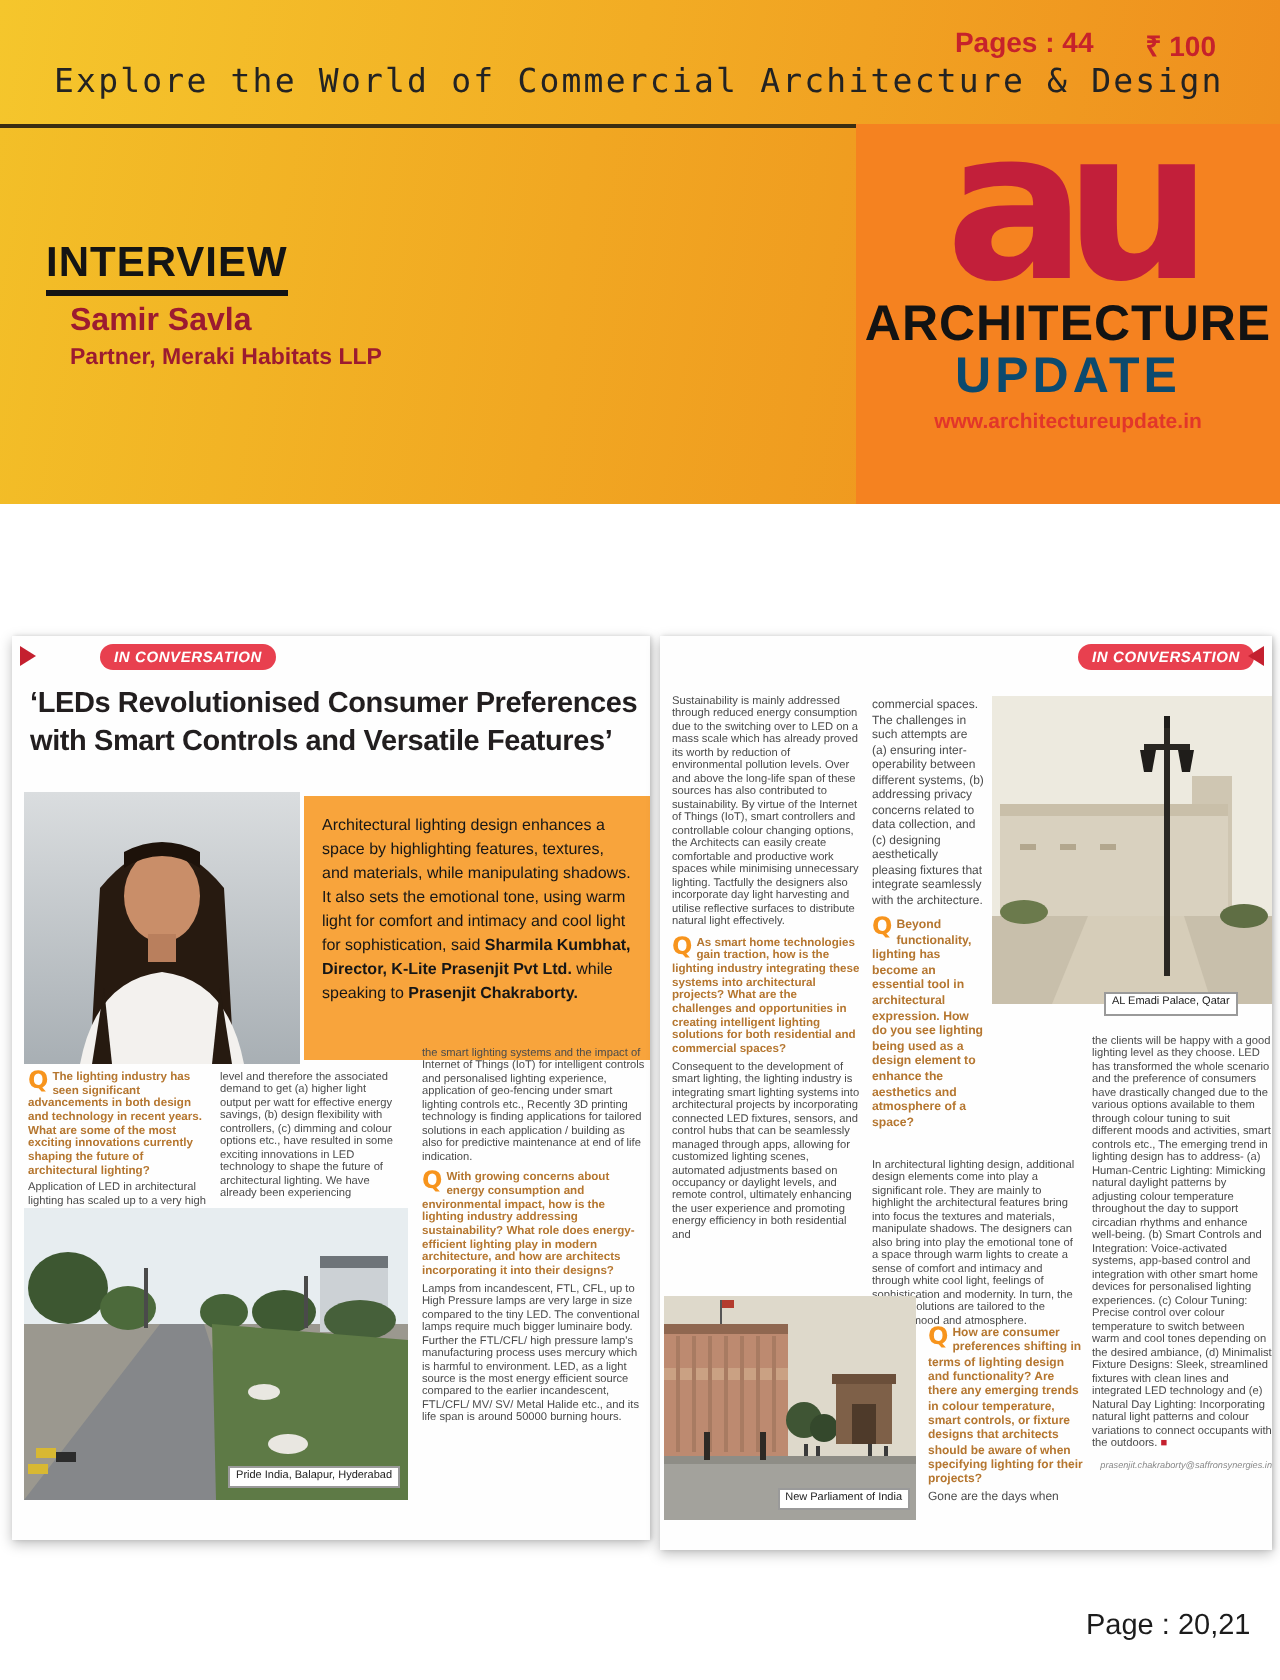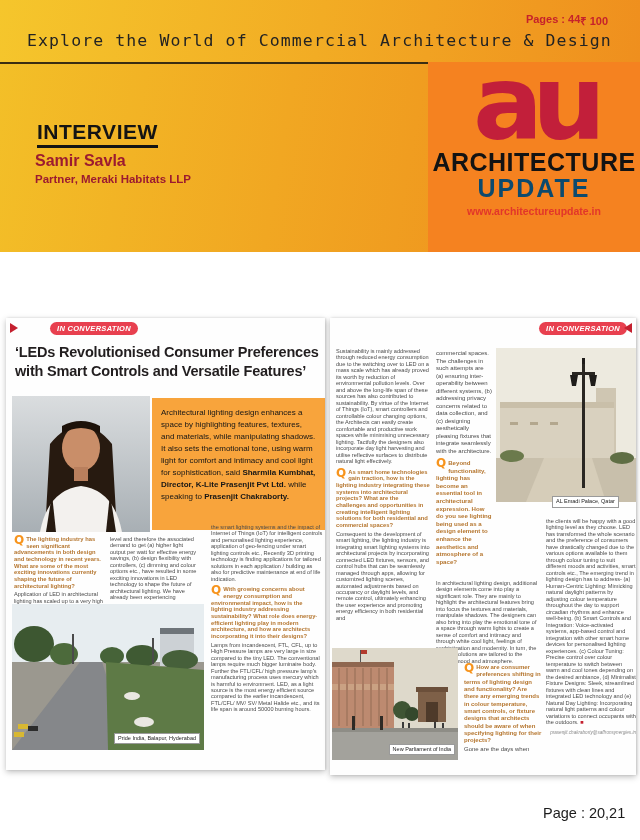--- a/index.html
+++ b/index.html
@@ -7,24 +7,24 @@
           font-family:"Liberation Sans",sans-serif;}
   .abs{position:absolute;}
 
   
   .masthead{left:0;top:0;width:640px;height:252px;
     background:linear-gradient(100deg,#f3c028 0%,#f1a722 45%,#ee8a1c 100%);}
   .mast-top{left:0;top:0;width:640px;height:62px;
     background:linear-gradient(100deg,#f5c62c 0%,#f2ac24 50%,#ef8f1e 100%);
     border-bottom:2px solid #3a2d12;}
   .issue-line{left:30px;top:13px;font-size:11px;font-weight:bold;color:#c6222b;}
-  .pages-price{right:32px;top:13px;font-size:11px;font-weight:bold;color:#c6222b;display:flex;}
+  .pages-price{right:32px;top:13px;font-size:14px;font-weight:bold;color:#c6222b;display:flex;gap:26px;}
   .tagline{left:27px;top:31px;width:600px;font-family:"DejaVu Sans Mono",monospace;
     font-size:16.5px;letter-spacing:1.1px;color:#232323;white-space:nowrap;}
-  .interview-label{left:37px;top:120px;font-size:21px;font-weight:900;color:#141414;
+  .interview-label{left:23px;top:120px;font-size:21px;font-weight:900;color:#141414;
     letter-spacing:.5px;border-bottom:3px solid #141414;padding-bottom:1px;}
   .interviewee-name{left:35px;top:152px;font-size:16px;font-weight:bold;color:#9c1b30;}
   .interviewee-title{left:35px;top:173px;font-size:11.5px;font-weight:bold;color:#9c1b30;}
   .logo-box{left:428px;top:62px;width:212px;height:190px;background:#f58220;
     display:flex;flex-direction:column;align-items:center;}
   .monogram{font-family:"DejaVu Sans",sans-serif;font-weight:800;font-size:104px;line-height:.92;
     letter-spacing:-11px;color:#c21f3a;margin-top:-6px;}
   .logo-l1{font-size:25px;font-weight:900;color:#131313;letter-spacing:.5px;margin-top:-4px;}
   .logo-l2{font-size:25px;font-weight:900;color:#0c4a6e;letter-spacing:2px;margin-top:-3px;}
   .logo-url{font-size:10.5px;font-weight:bold;color:#e2362a;margin-top:2px;}

